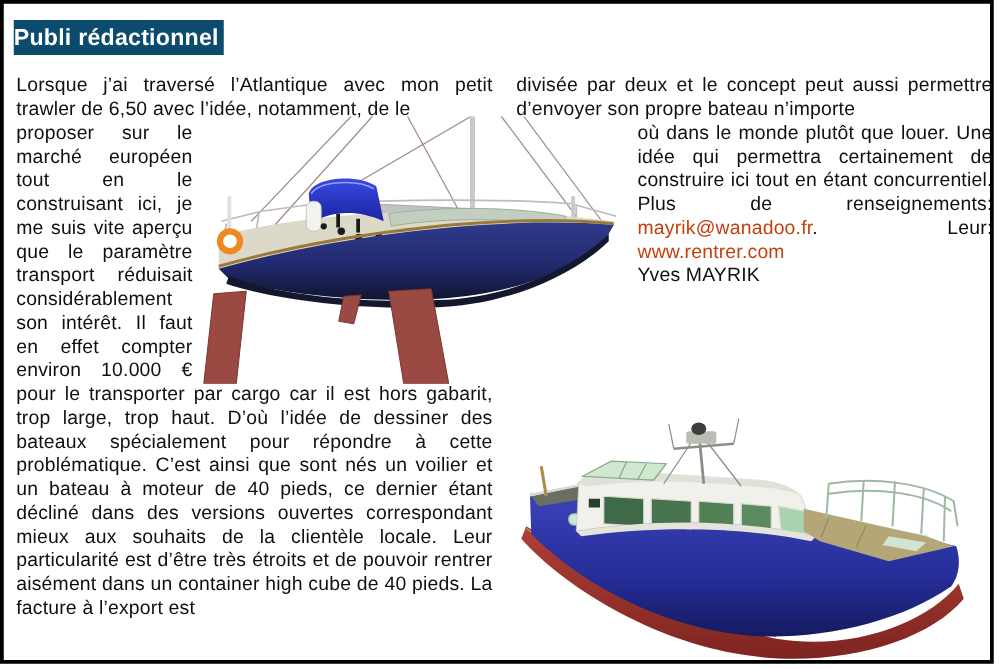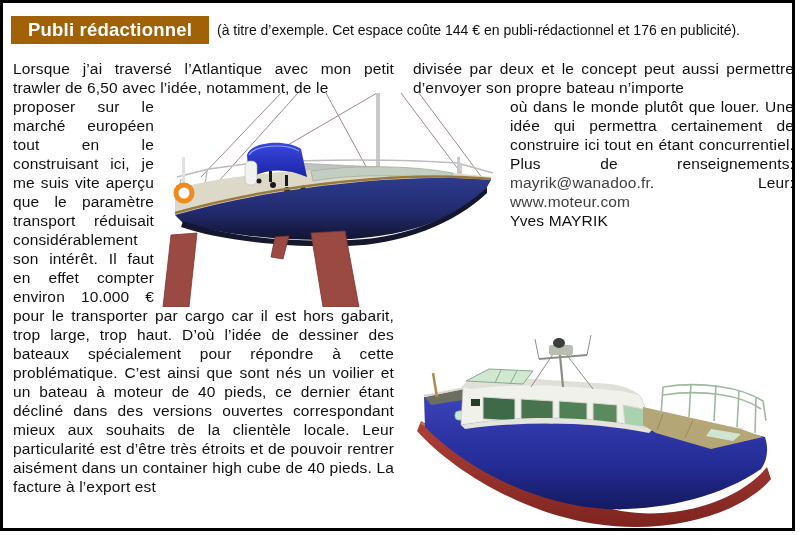--- a/index.html
+++ b/index.html
@@ -1,55 +1,54 @@
 <!DOCTYPE html>
 <html><head>
 <meta charset="utf-8">
 <style>
   html,body{margin:0;padding:0;background:#ffffff;}
   body{width:800px;height:535px;position:relative;overflow:hidden;
        font-family:"Liberation Sans","DejaVu Sans",sans-serif;color:#101010;}
   .page{position:absolute;left:0;top:0;width:795px;height:531px;
         border:3px solid #000;box-sizing:border-box;background:#fff;}
-  .badge{position:absolute;left:8px;top:13px;width:198px;height:28px;
-         background:#a16207;display:flex;align-items:center;justify-content:center;}
+  .badge{position:absolute;left:8px;top:13px;width:168px;height:28px;
+         background:#0c4a6e;display:flex;align-items:center;justify-content:flex-start;}
   .badge span{color:#fff;font-weight:bold;font-size:18.5px;letter-spacing:.2px;}
   .hnote{position:absolute;left:214px;top:19px;font-size:14px;white-space:nowrap;}
   .col{position:absolute;top:56px;width:381px;font-size:15.5px;line-height:19px;
        letter-spacing:.01em;}
   .colL{left:10px;}
   .colR{left:410px;}
   .j{text-align:justify;margin:0;}
   .floatR{float:right;width:240px;height:204px;}
   .floatL{float:left;width:97px;height:208px;}
-  .lnk{color:#404040;text-decoration:none;}
+  .lnk{color:#c2410c;text-decoration:none;}
   .boat{position:absolute;pointer-events:none;}
   #sailboat{left:158px;top:90px;}
   #motorboat{left:408px;top:326px;}
 </style>
 </head>
 <body>
 
 <div class="page">
 
   <div class="badge">
       <span>Publi rédactionnel</span>
     </div>
-  <div class="hnote">(à titre d’exemple. Cet espace coûte 144 € en publi-rédactionnel et 176 en publicité).</div>
 
   <div class="col colL">
     <p class="j">Lorsque j’ai traversé l’Atlantique avec mon petit trawler de 6,50 avec l’idée, notamment, de le</p>
     <div class="floatR"></div>
     <p class="j"><span>proposer sur le marché européen tout en le construisant ici, je me suis vite aperçu que le paramètre transport réduisait considérablement son intérêt. Il faut </span><span>en effet compter environ 10.000 € pour le transporter par cargo car il est hors gabarit, trop large, trop haut. D’où l’idée de dessiner des bateaux spécialement pour répondre à cette problématique. C’est ainsi que sont nés un voilier et un bateau à moteur de 40 pieds, ce dernier étant décliné dans des versions ouvertes correspondant mieux aux souhaits de la clientèle locale. Leur particularité est d’être très étroits et de pouvoir rentrer aisément dans un container high cube de 40 pieds. La facture à l’export est</span></p>
   </div>
 
   <div class="col colR">
     <p class="j">divisée par deux et le concept peut aussi permettre d’envoyer son propre bateau n’importe</p>
     <div class="floatL"></div>
-    <p class="j"><span>où dans le monde plutôt que louer. Une idée qui permettra certainement de construire ici tout en étant concurrentiel. Plus de renseignements: </span><a class="lnk" href="#">mayrik@wanadoo.fr</a><span>. Leur: </span><a class="lnk" href="#">www.moteur.com</a><br>
+    <p class="j"><span>où dans le monde plutôt que louer. Une idée qui permettra certainement de construire ici tout en étant concurrentiel. Plus de renseignements: </span><a class="lnk" href="#">mayrik@wanadoo.fr</a><span>. Leur: </span><a class="lnk" href="#">www.rentrer.com</a><br>
       <span>Yves MAYRIK</span><br>
       <br>
       <br>
     </p>
   </div>
 
   <svg id="sailboat" class="boat" width="334" height="214" viewBox="0 0 334 214">
     <defs>
       <linearGradient id="hullGrad" x1="0" y1="0" x2="0" y2="1">
         <stop offset="0" stop-color="#2e3a8c"></stop>

